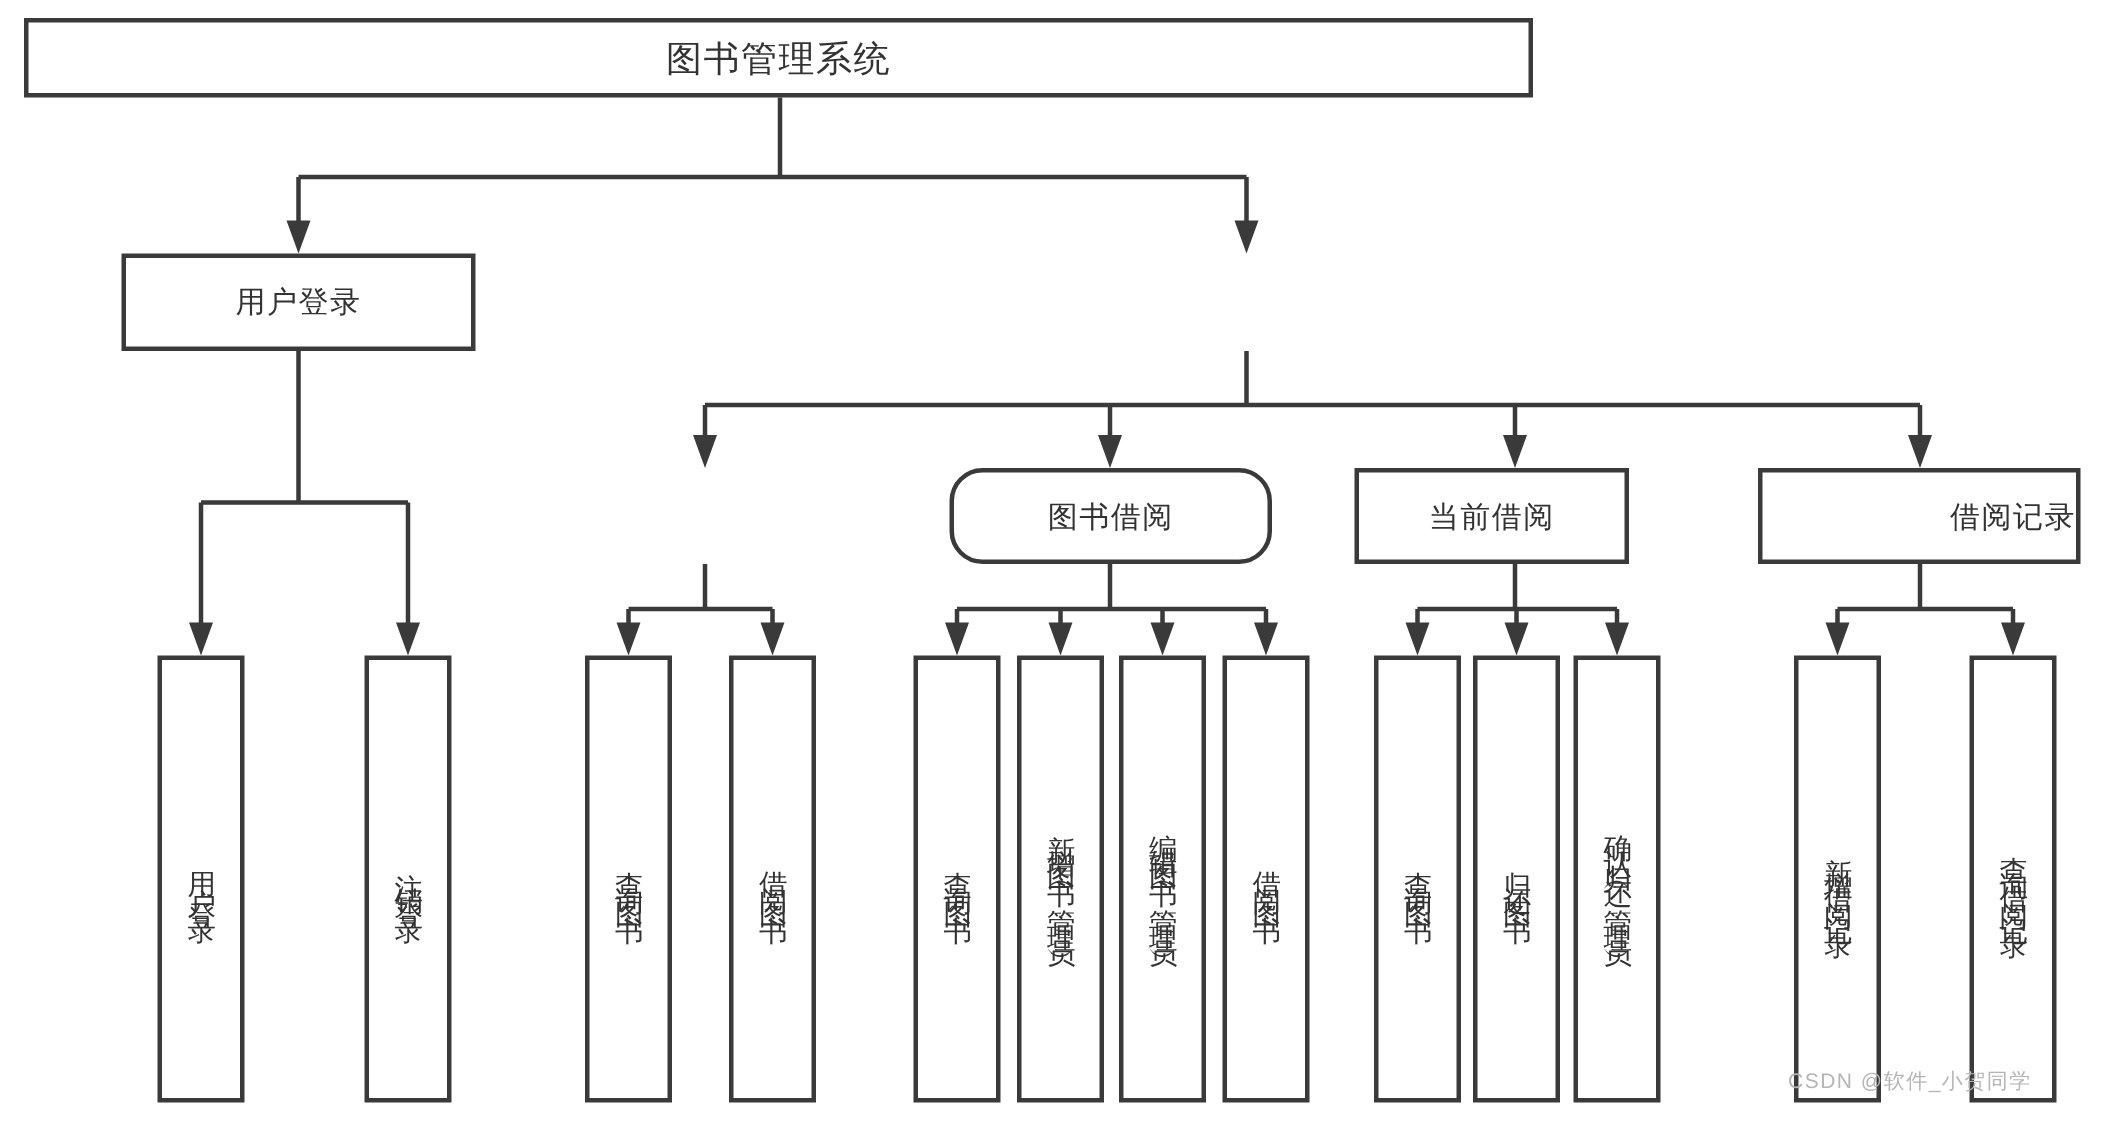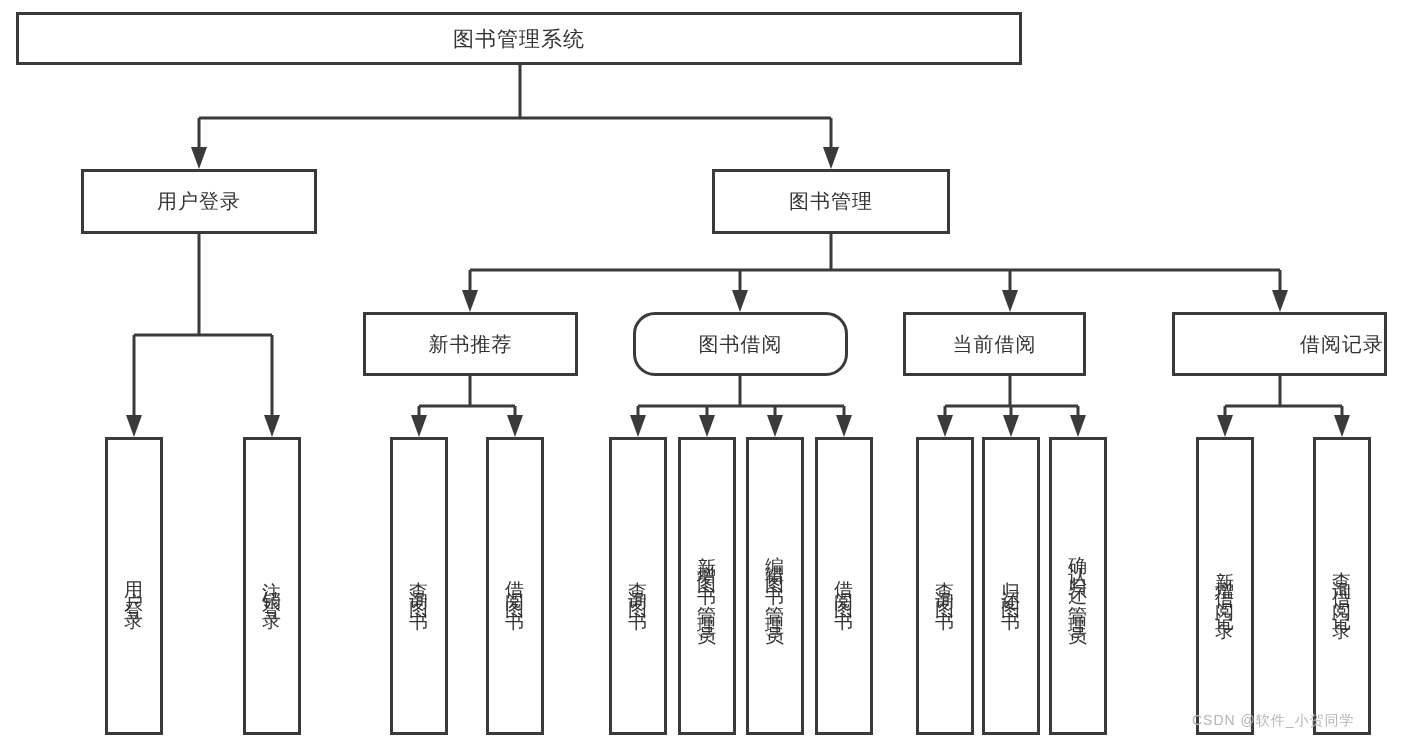--- a/index.html
+++ b/index.html
@@ -31,21 +31,21 @@
     justify-content: center;
     color: #333333;
     z-index: 2;
   }
   .hlabel {
     font-size: 20px;
     letter-spacing: 1px;
     white-space: nowrap;
   }
   .root-label {
-    font-size: 21px;
+    font-size: 24px;
     letter-spacing: 1px;
   }
   .leaf {
     top: 437px;
     width: 58px;
     height: 298px;
   }
   .vtext {
     writing-mode: vertical-rl;
     text-orientation: mixed;
@@ -113,27 +113,21 @@
     </g>
   </svg>
 
   <div class="box" style="left:16px; top:12px; width:1006px; height:53px;">
     <span class="root-label">图书管理系统</span>
   </div>
 
   <div class="box" style="left:81px; top:169px; width:236px; height:65px;">
     <span class="hlabel">用户登录</span>
   </div>
-  <div class="box" style="left:712px; top:169px; width:238px; height:65px;">
-    <span class="hlabel">图书管理</span>
-  </div>
 
-  <div class="box" style="left:363px; top:312px; width:215px; height:64px;">
-    <span class="hlabel">新书推荐</span>
-  </div>
   <div class="box" style="left:633px; top:312px; width:215px; height:64px;border-radius:22px;">
     <span class="hlabel">图书借阅</span>
   </div>
   <div class="box" style="left:903px; top:312px; width:183px; height:64px;">
     <span class="hlabel">当前借阅</span>
   </div>
   <div class="box" style="left:1172px; top:312px; width:215px; height:64px;justify-content:flex-end;">
     <span class="hlabel">借阅记录</span>
   </div>
 

